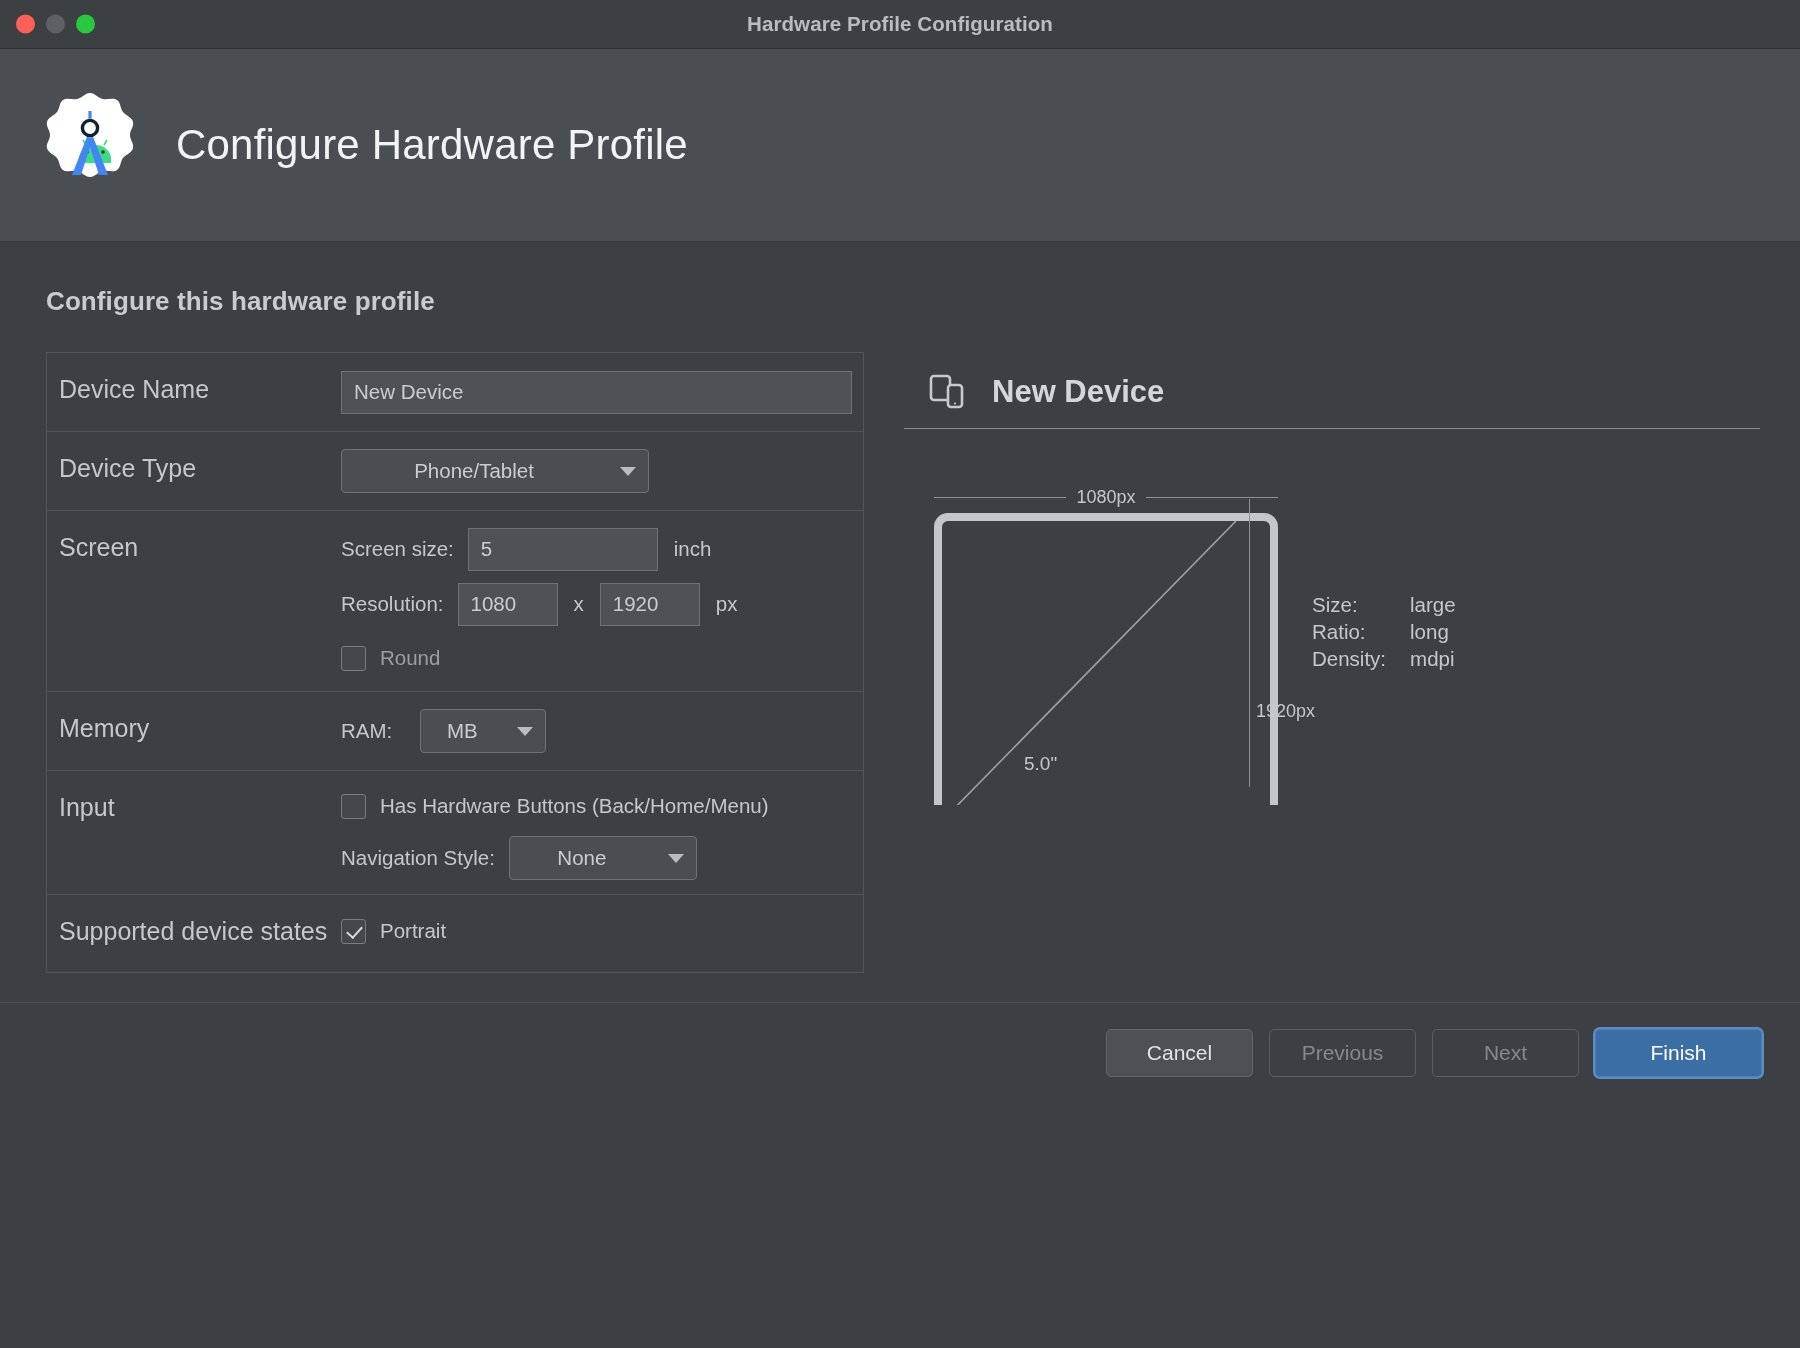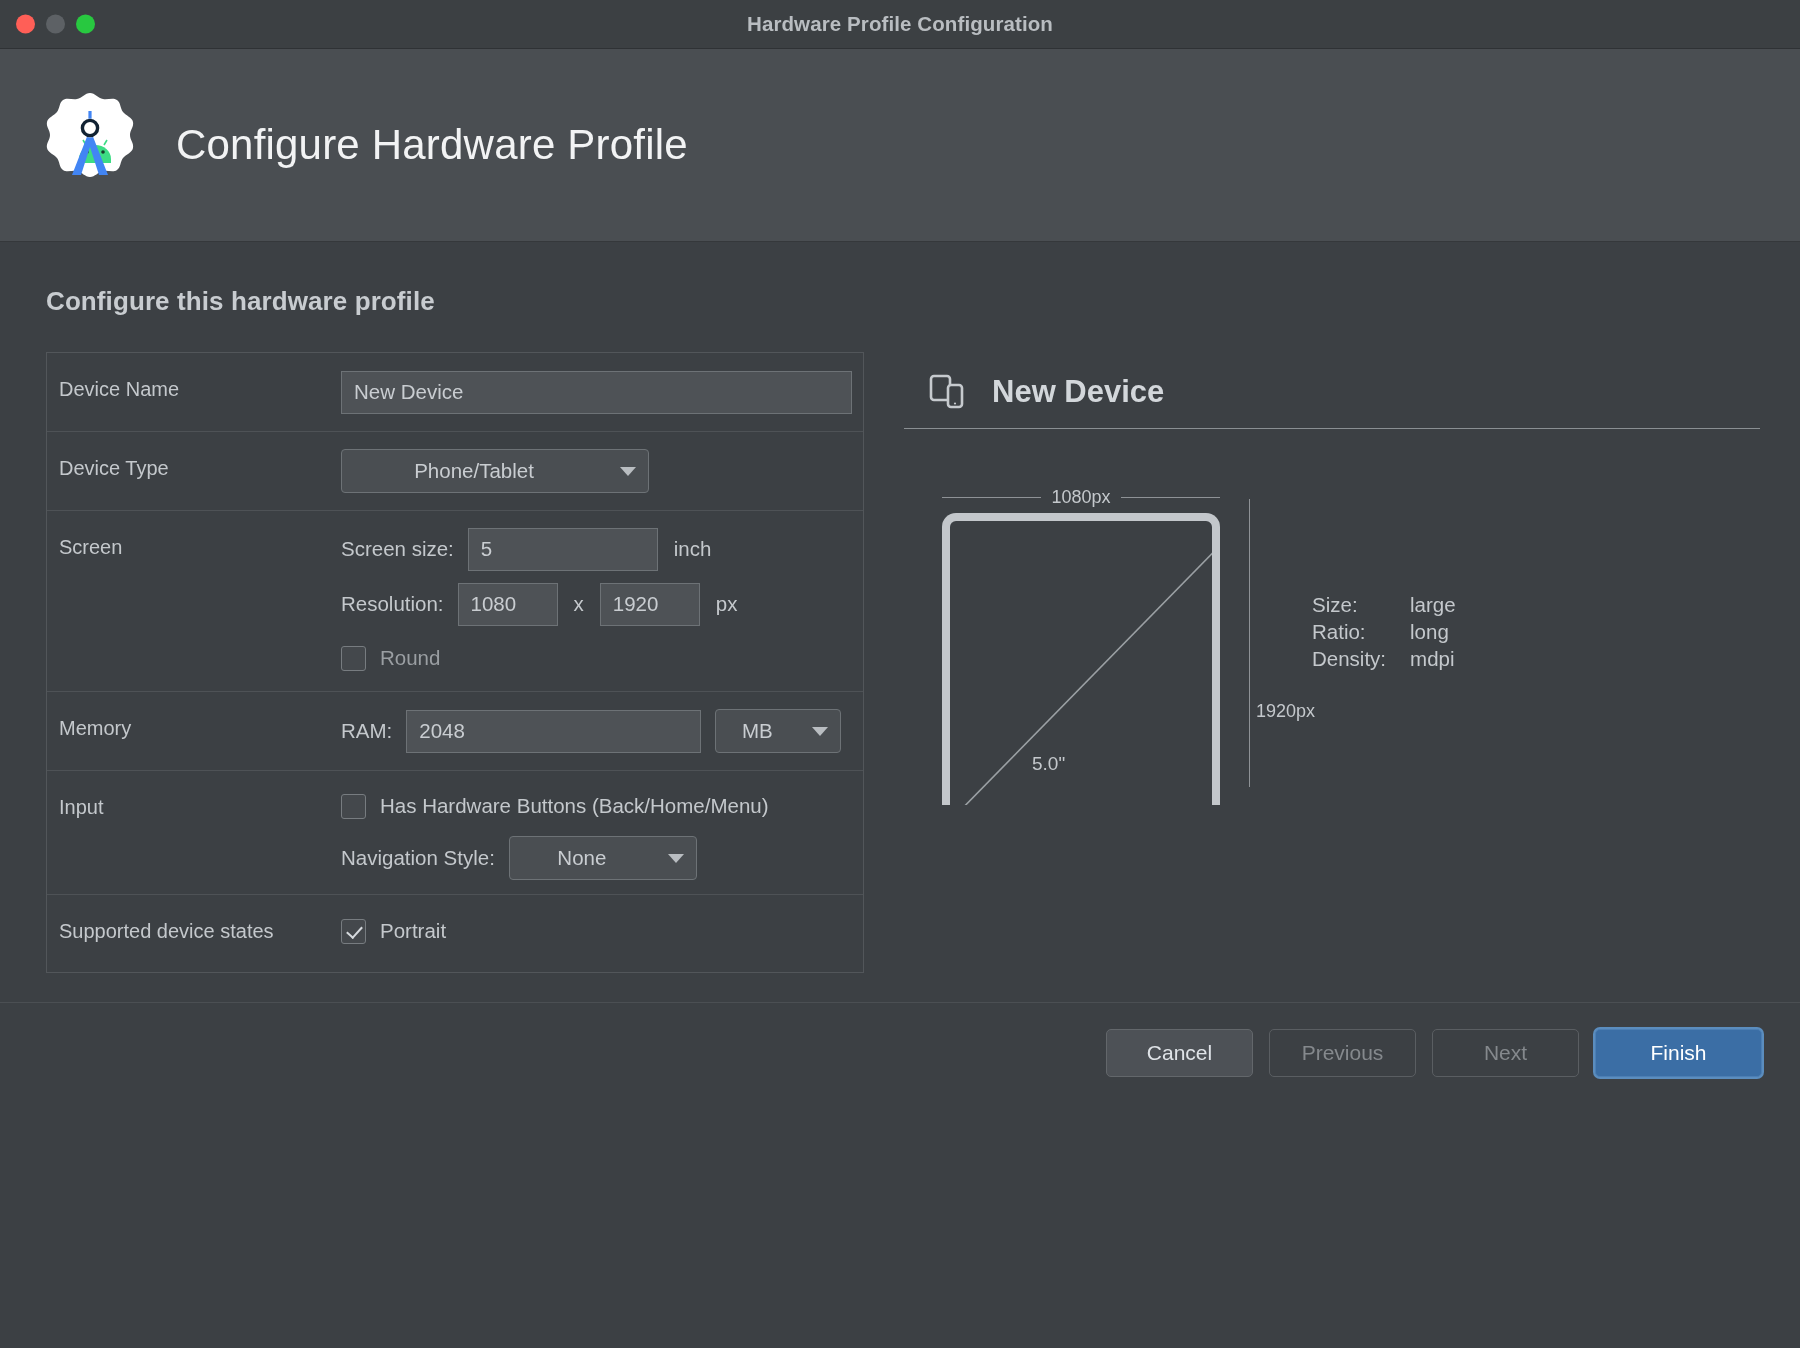--- a/index.html
+++ b/index.html
@@ -98,21 +98,21 @@
     display: flex;
     align-items: flex-start;
     padding: 0 0 0 12px;
     border-bottom: 1px solid #4e5256;
     position: relative;
   }
   .form-row:last-child { border-bottom: none; }
   .row-label {
     width: 282px;
     flex: 0 0 282px;
-    font-size: 20px;
+    font-size: 25px;
     color: #c4c8cc;
     line-height: 27px;
     padding-top: 23px;
     padding-left: 0;
   }
   .row-fields {
     flex: 1;
     padding: 17px 0 17px 0;
   }
   .field-line {
@@ -241,23 +241,23 @@
     margin-left: 0;
   }
   .preview-stage {
     position: relative;
     height: 480px;
   }
 
   
   .dev-wrap {
     position: absolute;
-    left: 38px;
+    left: 30px;
     top: 58px;
-    width: 278px;
+    width: 344px;
   }
   .dim-top {
     position: relative;
     height: 20px;
     display: flex;
     align-items: center;
     justify-content: center;
   }
   .dim-top .bar {
     position: absolute;
@@ -444,21 +444,20 @@
             <span class="cb-label dim">Round</span>
           </div>
         </div>
       </div>
 
       <div class="form-row">
         <div class="row-label">Memory</div>
         <div class="row-fields">
           <div class="field-line">
             <span class="inline-label">RAM:</span>
-            <input class="txt ram" type="text" value="2048" style="">
             <div class="combo ram-unit">
               <span class="val">MB</span>
               <span class="arrow"></span>
             </div>
           </div>
         </div>
       </div>
 
       <div class="form-row row-input">
         <div class="row-label">Input</div>

